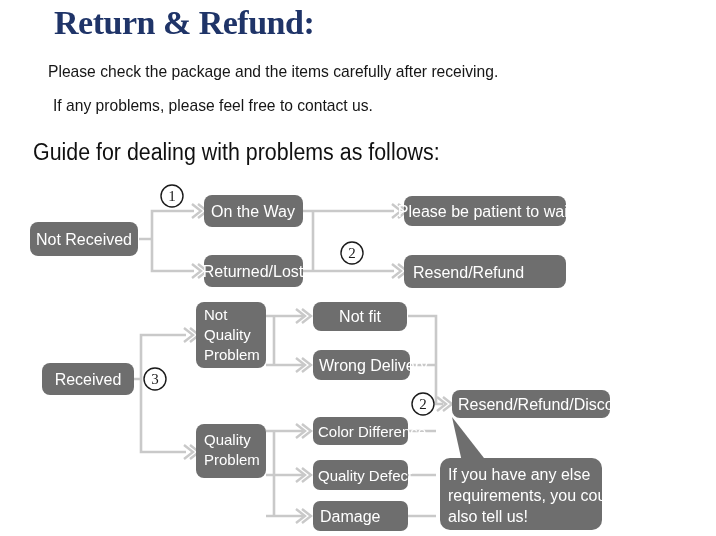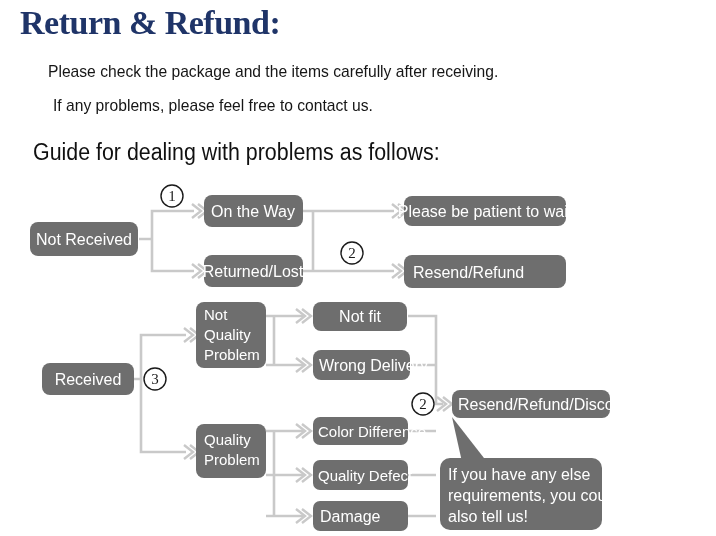--- a/index.html
+++ b/index.html
@@ -10,21 +10,21 @@
   #page {
     position: relative;
     width: 716px;
     height: 536px;
     background: #ffffff;
     overflow: hidden;
     font-family: "Liberation Sans", sans-serif;
   }
   #title {
     position: absolute;
-    left: 20px;
+    left: 54px;
     top: 4px;
     font-family: "Liberation Serif", serif;
     font-weight: bold;
     font-size: 34px;
     letter-spacing: -0.5px;
     color: #1f3468;
     white-space: nowrap;
   }
   .intro-line {
     position: absolute;

